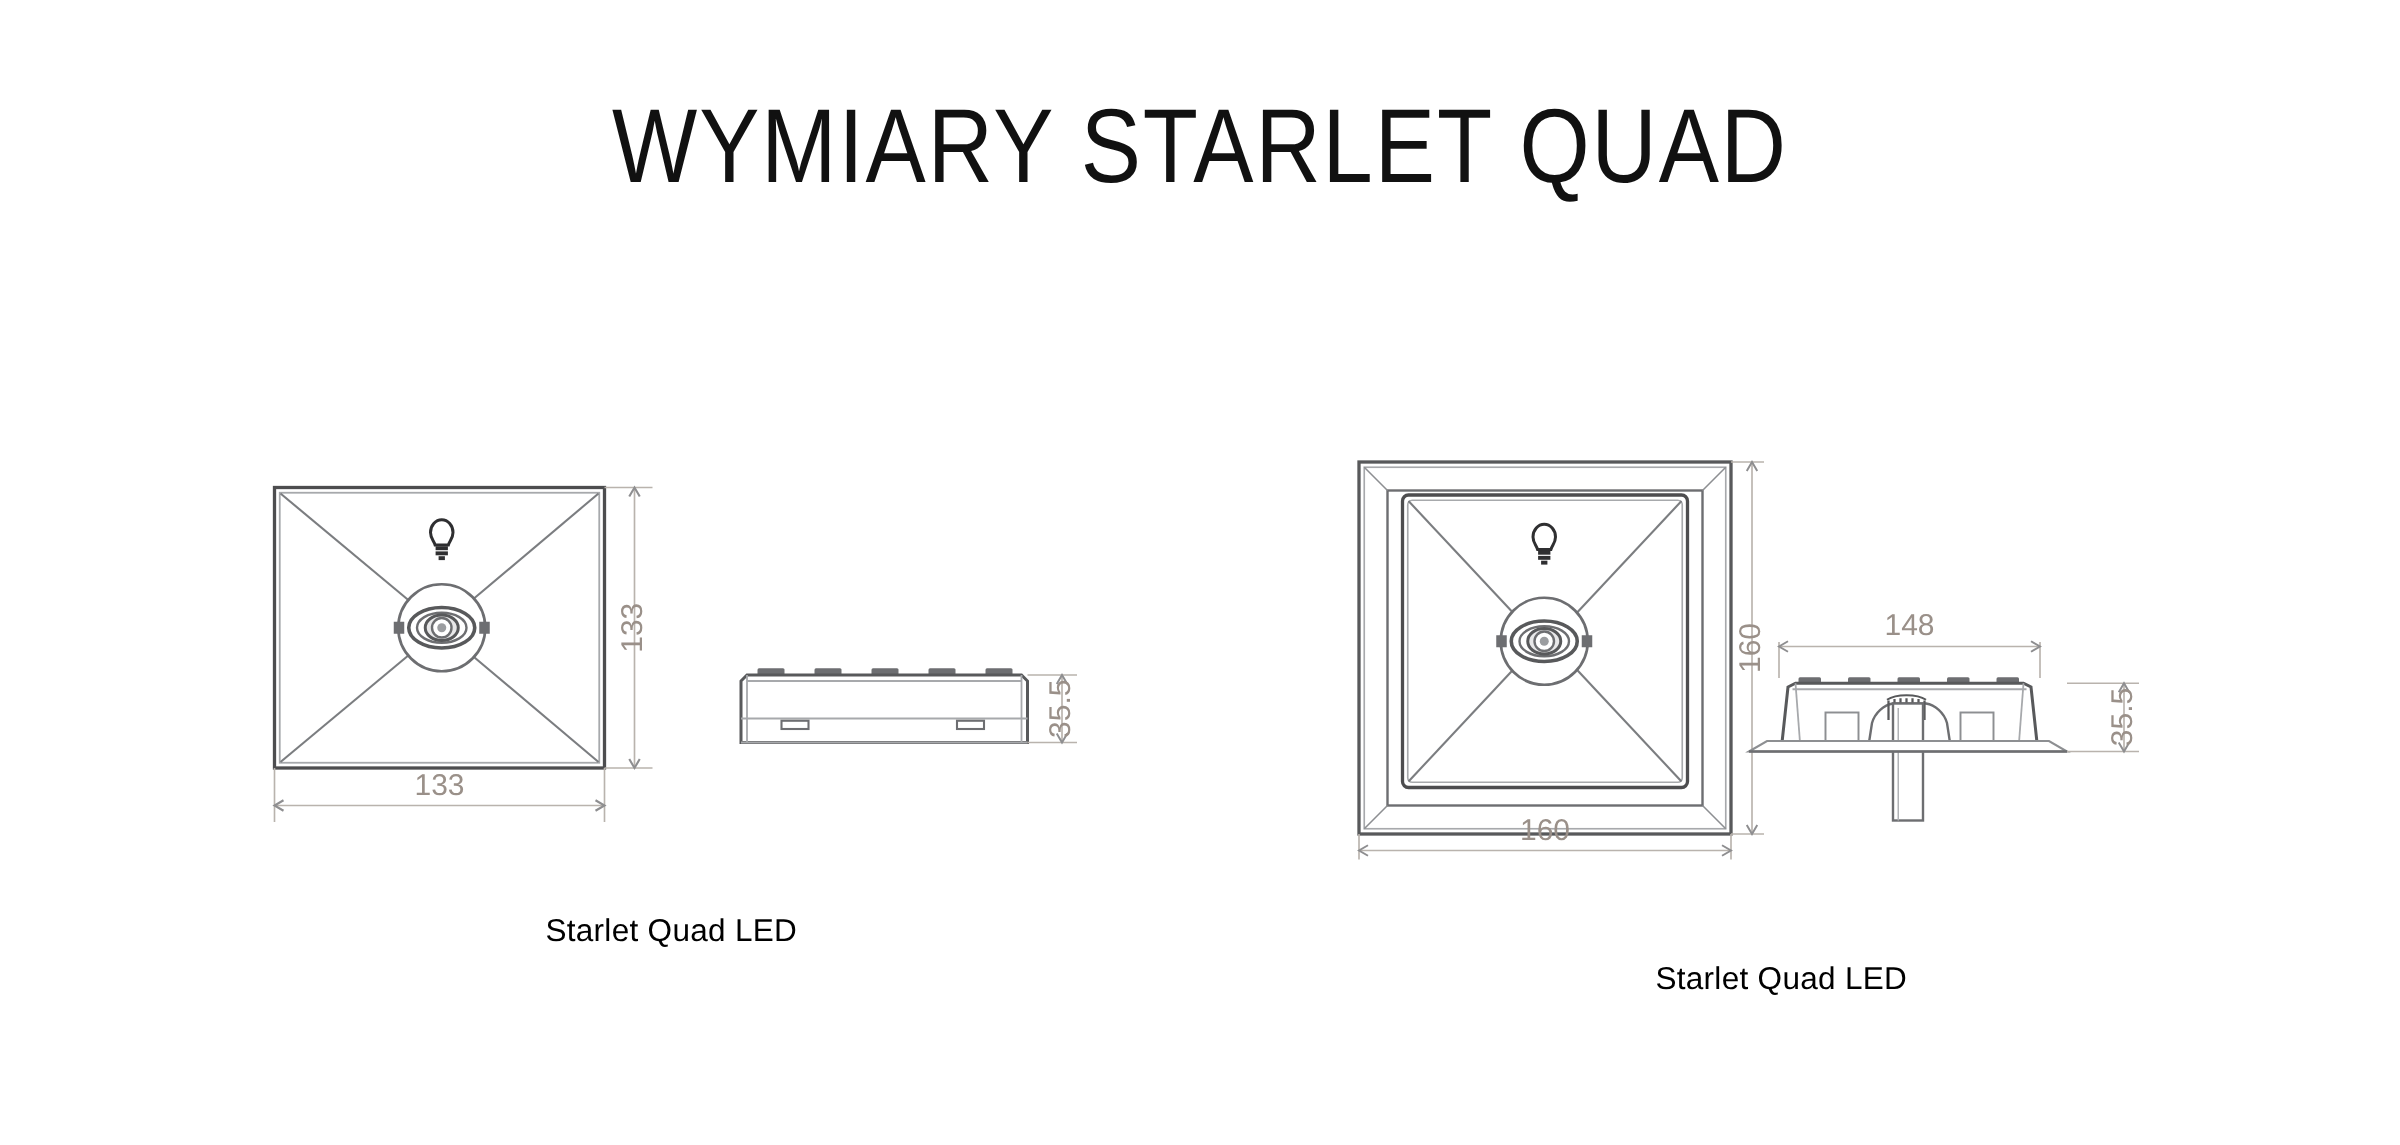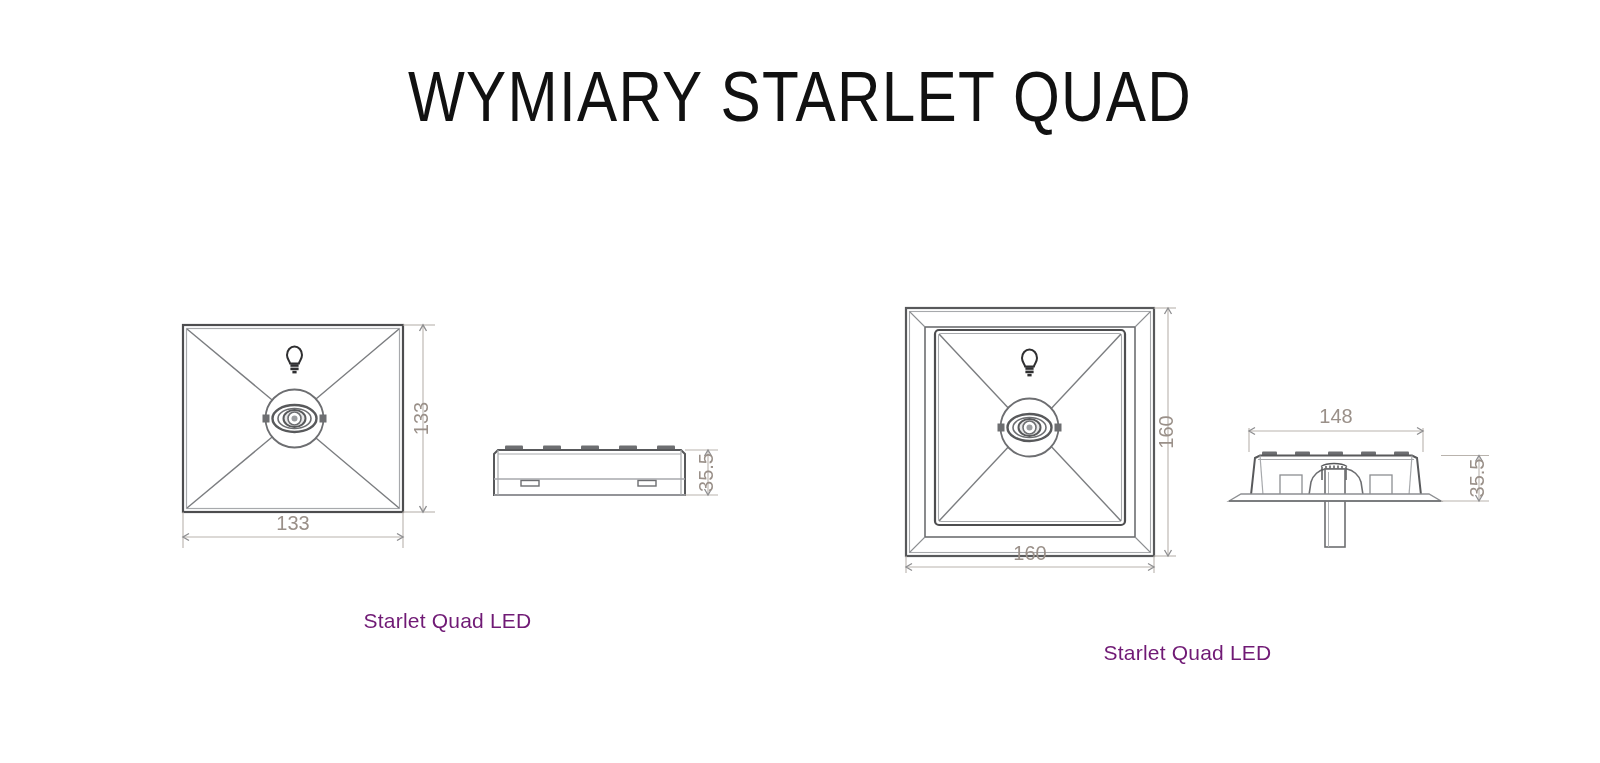--- a/index.html
+++ b/index.html
@@ -21,21 +21,21 @@
   }
 
   
   .fig{position:absolute;}
   .fig svg{display:block;overflow:visible;}
 
   
   .caption{
     position:absolute;text-align:center;
     font-family:"Liberation Sans","DejaVu Sans",sans-serif;
-    font-size:21px;line-height:32px;color:#701a75;font-weight:400;
+    font-size:21px;line-height:32px;color:#000000;font-weight:400;
     white-space:pre-line;letter-spacing:.2px;
   }
   .cap-left{left:260px;top:605px;width:375px;}
   .cap-right{left:1000px;top:605px;width:375px;}
 
   
   .dimtxt{fill:#9a9089;font-family:"Liberation Sans","DejaVu Sans",sans-serif;font-size:20px;}
 </style>
 </head>
 <body>
@@ -193,21 +193,21 @@
         <line x1="26" y1="266" x2="26" y2="283"></line>
         <line x1="274" y1="266" x2="274" y2="283"></line>
         <line x1="26" y1="277" x2="274" y2="277"></line>
         <path d="M32 273.5 L26 277 L32 280.5" stroke="#8e8e90" stroke-width="1.3"></path>
         <path d="M268 273.5 L274 277 L268 280.5" stroke="#8e8e90" stroke-width="1.3"></path>
       </g>
       <text class="dimtxt" x="150" y="270" text-anchor="middle">160</text>
     </svg>
   </div>
 
-  <div class="fig" style="left:1227px;top:390px;">
+  <div class="fig" style="left:1164px;top:390px;">
     <svg width="300" height="175" viewBox="0 0 300 175" xmlns="http://www.w3.org/2000/svg">
 
       <g stroke="#b9b3ad" stroke-width="1.1" fill="none">
         <line x1="22" y1="38" x2="22" y2="62"></line>
         <line x1="196" y1="38" x2="196" y2="62"></line>
         <line x1="22" y1="41" x2="196" y2="41"></line>
         <path d="M28 37.5 L22 41 L28 44.5" stroke="#8e8e90" stroke-width="1.3"></path>
         <path d="M190 37.5 L196 41 L190 44.5" stroke="#8e8e90" stroke-width="1.3"></path>
       </g>
       <text class="dimtxt" x="109" y="33" text-anchor="middle">148</text>

